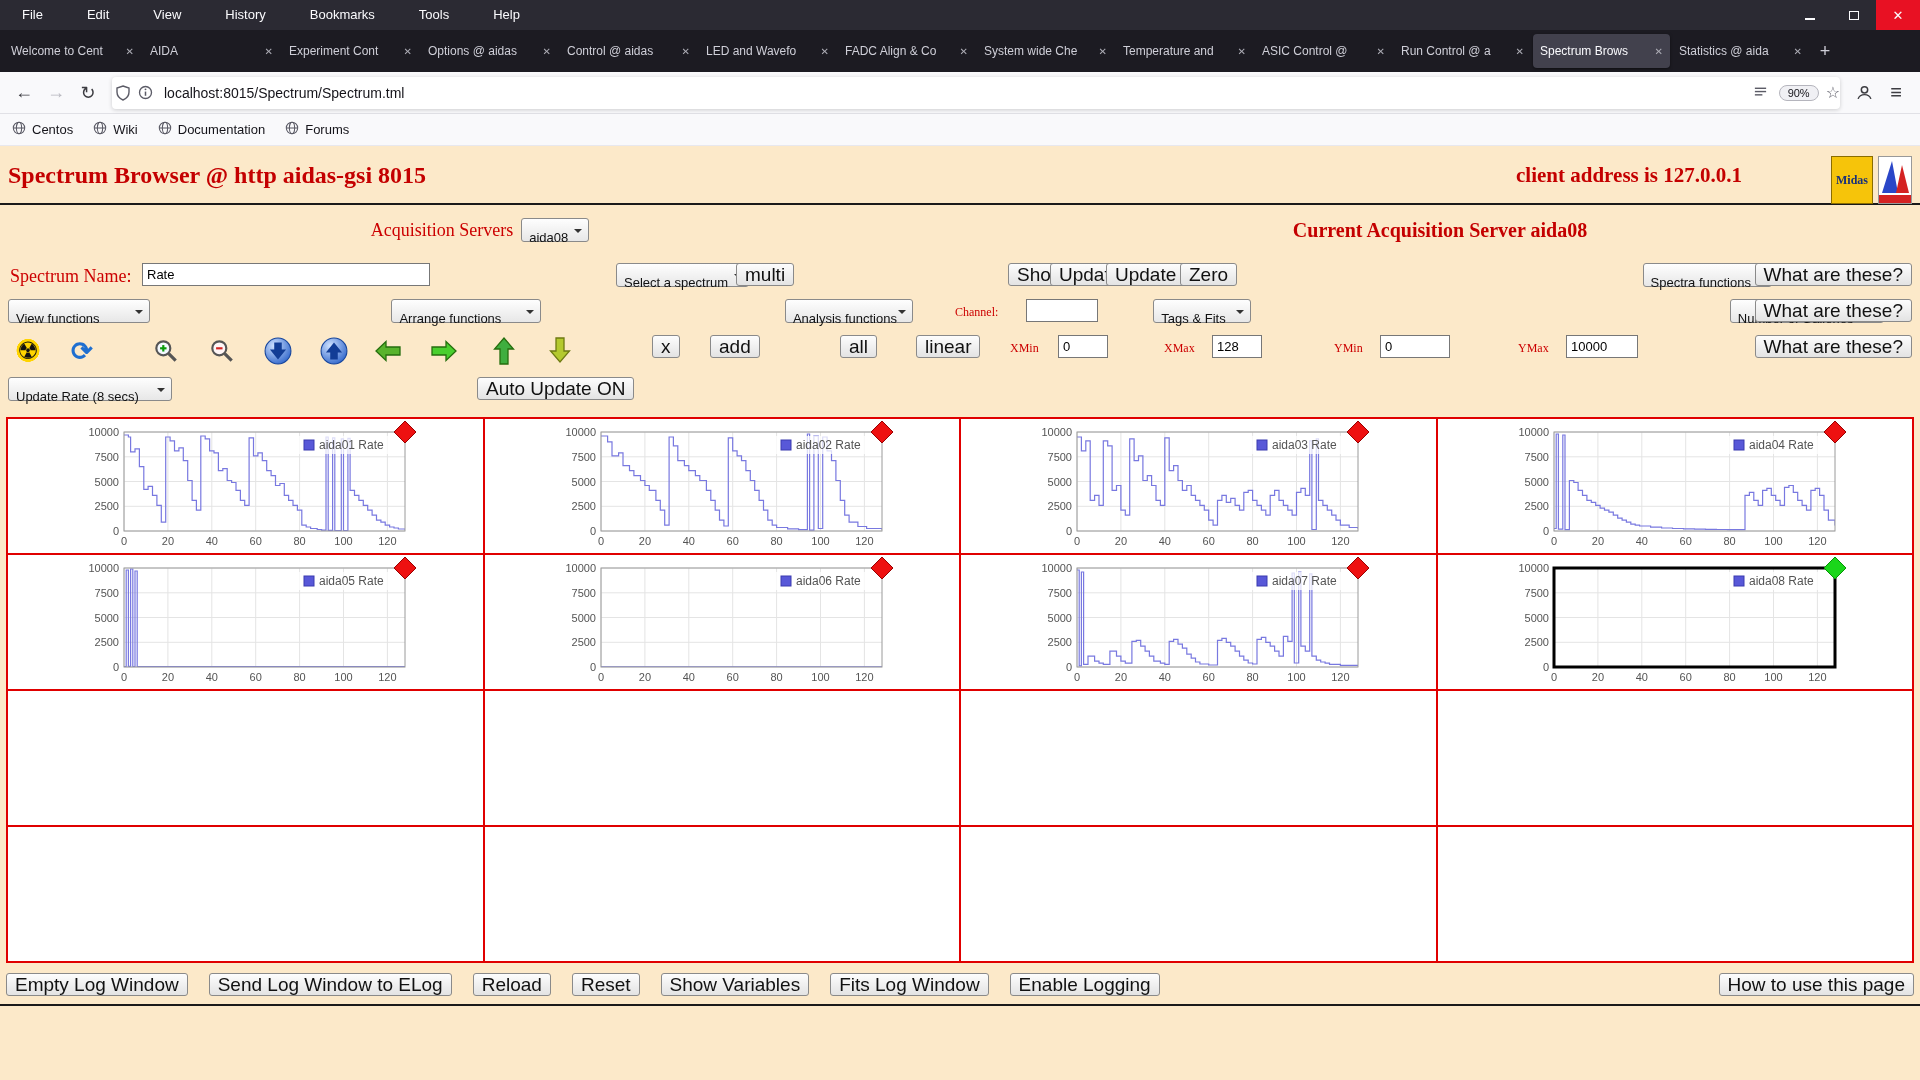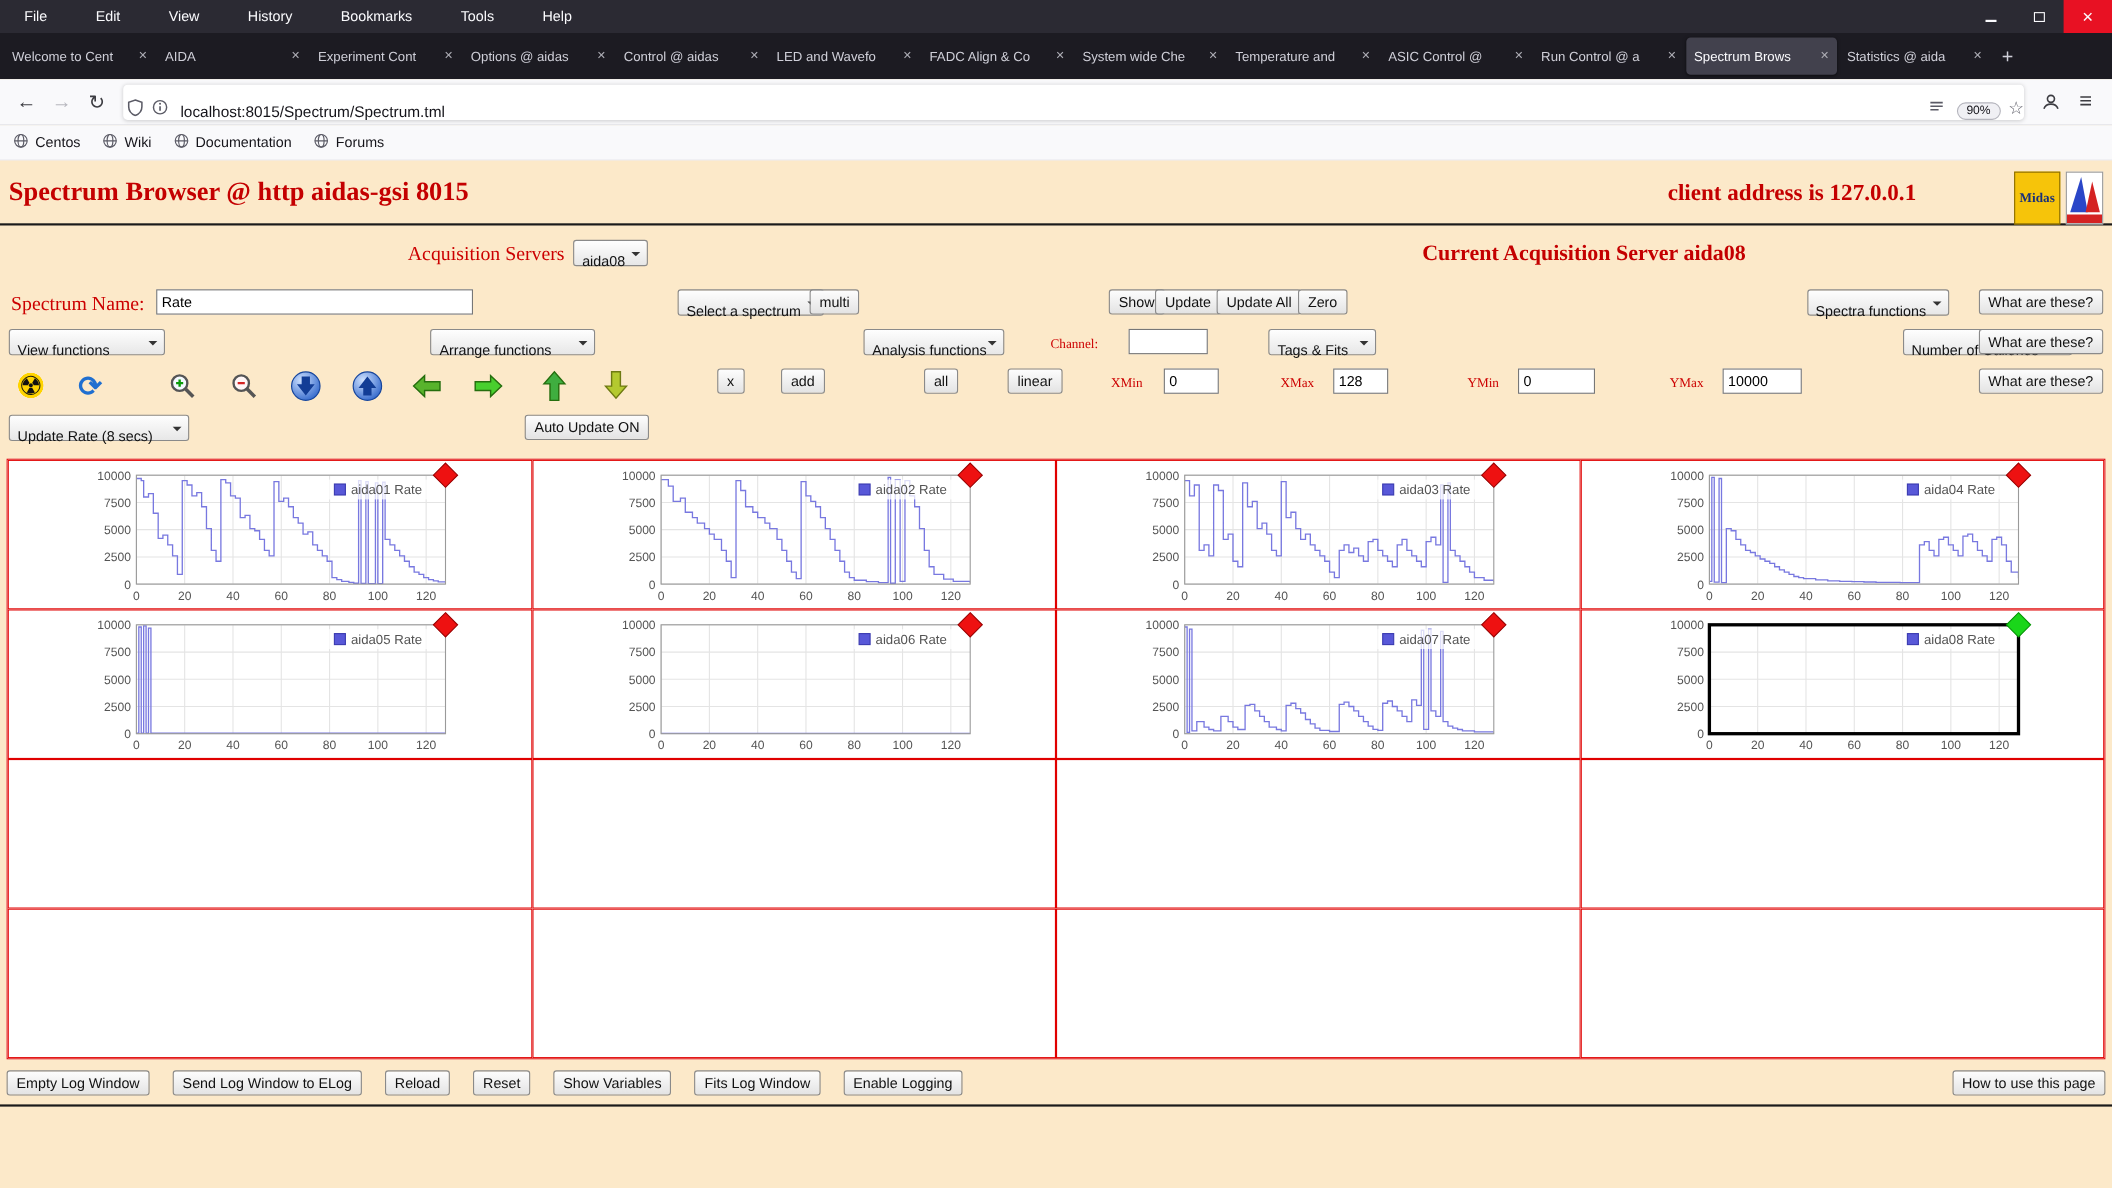--- a/index.html
+++ b/index.html
@@ -18,21 +18,21 @@
   .tabbar{height:42px;background:#1c1b22;display:flex;align-items:center;padding:0 3px}
   .tab{width:137px;height:34px;margin:0 1px;border-radius:4px;display:flex;align-items:center;padding:0 7px;color:#cfcfd8;font-size:12px;flex:0 0 auto}
   .tab.active{background:#42414d;color:#fbfbfe;box-shadow:0 1px 3px rgba(0,0,0,.5)}
   .tab-label{flex:1;white-space:nowrap;overflow:hidden}
   .tab-close{margin-left:3px;font-size:10px;color:#aeaeb6}
   .newtab{width:30px;height:30px;display:flex;align-items:center;justify-content:center;color:#cfcfd8;font-size:18px}
 
   .navbar{height:42px;background:#f9f9fb;display:flex;align-items:center;padding:0 8px;border-bottom:1px solid #e1e1e6}
   .nav-btn{width:32px;height:32px;display:flex;align-items:center;justify-content:center;font-size:18px;color:#3d3d42;border-radius:4px}
   .nav-btn.disabled{color:#b8b8bf}
-  .urlbar{flex:1;height:32px;background:#ffffff;border-radius:4px;margin:0 8px;display:flex;align-items:flex-end;padding:0 0;box-shadow:0 1px 4px rgba(0,0,0,.18);font-size:14px;color:#15141a}
+  .urlbar{flex:1;height:32px;background:#ffffff;border-radius:4px;margin:0 8px;display:flex;align-items:center;padding:0 0;box-shadow:0 1px 4px rgba(0,0,0,.18);font-size:14px;color:#15141a}
   .url-text{flex:1;margin-left:8px;white-space:nowrap;overflow:hidden}
   .zoom-badge{border:1px solid #b5b5bd;border-radius:9px;font-size:11px;padding:1px 8px;margin:0 7px;background:#f0f0f4;color:#15141a}
   .url-icon{display:flex;align-items:center;justify-content:center;width:22px;height:22px;color:#5b5b66}
   .star{font-size:16px;color:#5b5b66}
   .hamburger{font-size:20px;color:#3d3d42}
 
   .bookmarksbar{height:32px;background:#f9f9fb;display:flex;align-items:center;padding:0 12px;font-size:13px;color:#15141a;border-bottom:1px solid #e8e8ee}
   .bookmark{display:flex;align-items:center;margin-right:20px}
   .bookmark svg{margin-right:6px}
 
@@ -52,21 +52,21 @@
   .acq-left{width:50%;display:flex;justify-content:center;align-items:center;gap:8px}
   .acq-label{font:18px "Liberation Serif",serif;color:#cc0000}
   .acq-right{width:50%;text-align:center;font:bold 20px "Liberation Serif",serif;color:#c40000}
 
   .ctl-row{position:relative;height:30px;margin-bottom:6px}
   .ctl-row.icons{height:36px}
   .abs{position:absolute;top:2px}
   .rlabel{font:18px "Liberation Serif",serif;color:#cc0000;line-height:26px}
   .rlabel.b{font-weight:normal;font-size:12px}
   .tinput{border:1px solid #777;background:#fff;height:23px;font:13px "Liberation Sans",sans-serif;padding:0 4px}
-  .btn{display:inline-flex;align-items:center;justify-content:center;border:1px solid #8a8a8a;border-radius:3px;background:linear-gradient(#fdfdfd,#e3e3e3);font-size:13px;height:23px;padding:0 8px;color:#111;white-space:nowrap}
+  .btn{display:inline-flex;align-items:center;justify-content:center;border:1px solid #8a8a8a;border-radius:3px;background:linear-gradient(#fdfdfd,#e3e3e3);font-size:19px;height:23px;padding:0 8px;color:#111;white-space:nowrap}
   .select{display:inline-flex;align-items:center;position:relative;border:1px solid #8a8a8a;border-radius:3px;background:linear-gradient(#fefefe,#e7e7e7);font-size:13px;height:24px;padding:15px 20px 0 7px;color:#111;white-space:nowrap}
   .select::after{content:"";position:absolute;right:6px;top:10px;border:4px solid transparent;border-top-color:#333}
   .right8{position:absolute;right:8px;top:2px}
   .iconbtn{position:absolute;top:1px;width:32px;height:34px;display:flex;align-items:center;justify-content:center}
   .rad{font-size:24px;color:#111;background:radial-gradient(circle at 50% 48%,#ffd400 0 52%,transparent 54%);width:30px;height:30px;display:flex;align-items:center;justify-content:center;border-radius:50%}
   .refresh{font-size:26px;font-weight:bold;color:#1f6fd0}
 
   
   .grid{margin:12px 6px 0;display:grid;grid-template-columns:repeat(4,1fr);grid-auto-rows:136px;background:#fff;border:1px solid #e00000}
   .cell{border:1px solid #e00000;background:#fff;overflow:hidden}

